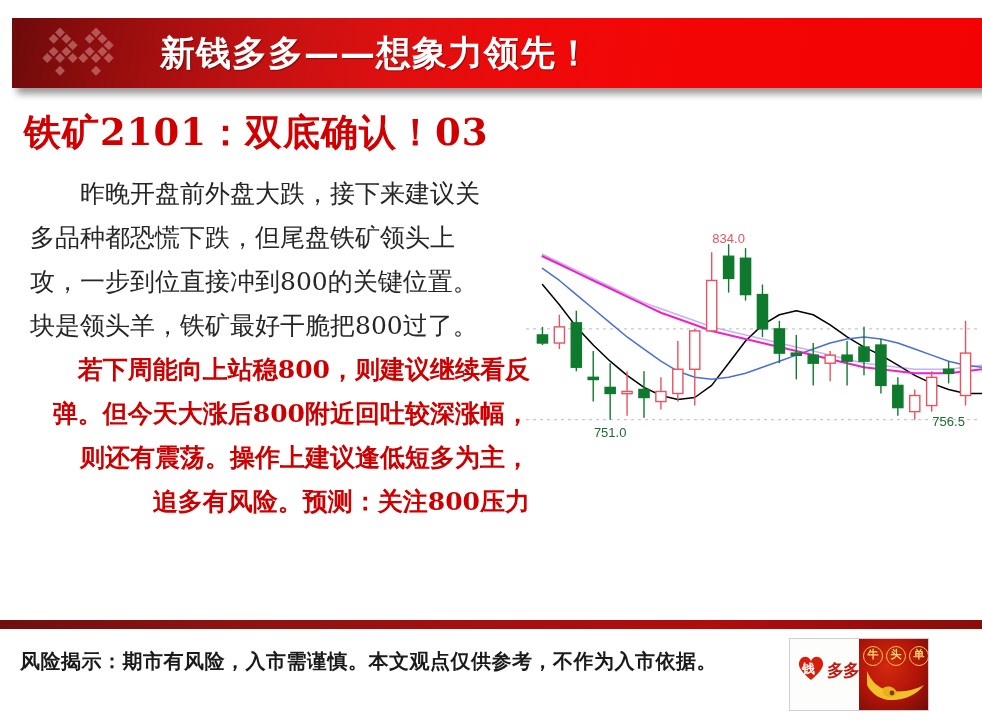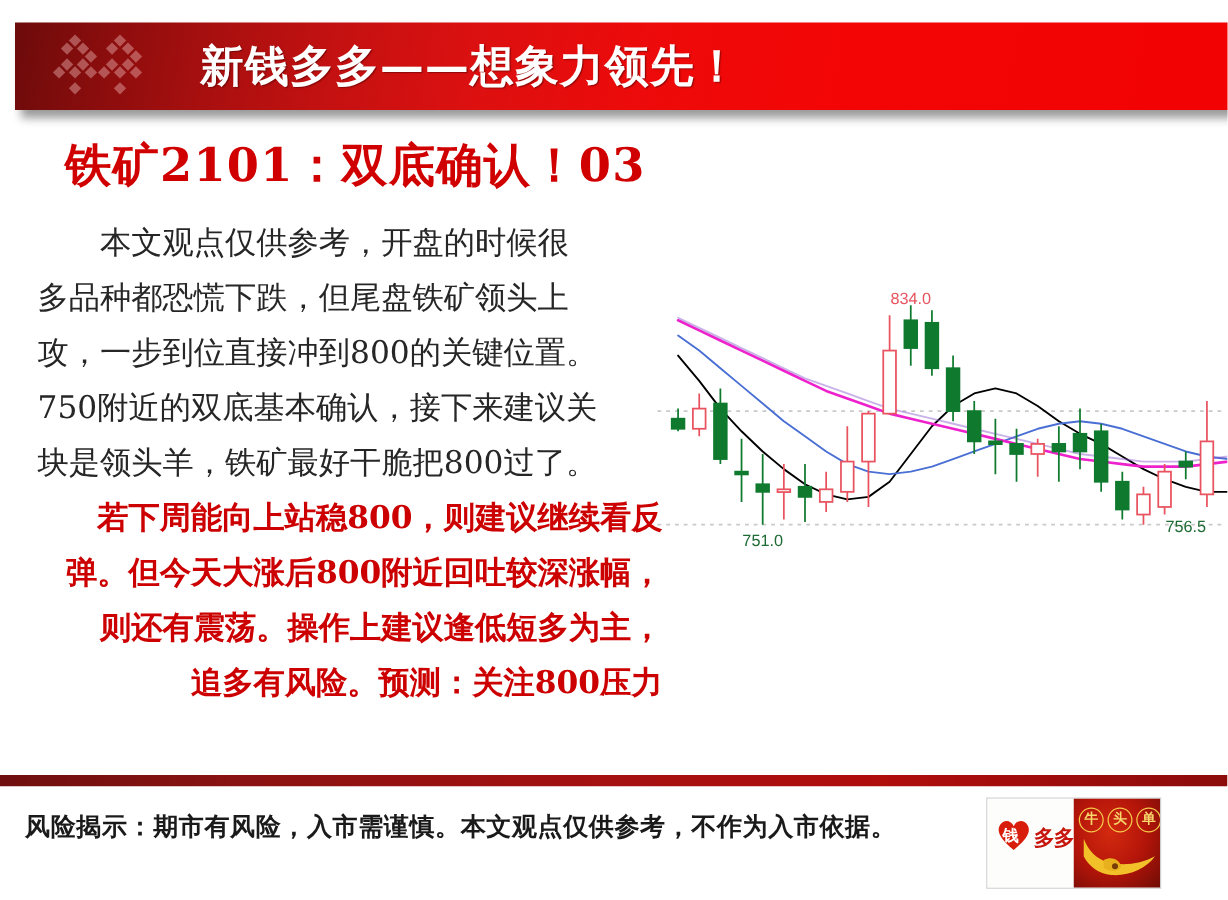--- a/index.html
+++ b/index.html
@@ -53,21 +53,21 @@
     font-weight: bold;
     letter-spacing: 1px;
     font-family: "DejaVu Serif", "Liberation Serif", serif;
     white-space: nowrap;
     text-shadow: 1px 1px 1px rgba(80,0,0,0.55);
   }
 
   
   #article-title {
     position: absolute;
-    left: 52px;
+    left: 24px;
     top: 108px;
     color: #d10000;
     font-size: 37px;
     font-weight: bold;
     letter-spacing: 1px;
     white-space: nowrap;
     font-family: "DejaVu Serif", "Liberation Serif", serif;
   }
 
   
@@ -236,24 +236,23 @@
           <rect x="62" y="11" width="7" height="7"></rect>
       </g>
     </g>
   </svg>
   <div id="header-title">新钱多多——想象力领先！</div>
 </div>
 
 <div id="article-title">铁矿2101：双底确认！03</div>
 
 <div id="article-body">
-    <div class="body-line indent">本文观点仅供参考，开盘的时候很</div>
+    <div class="body-line indent">昨晚开盘前外盘大跌，接下来建议关</div>
     <div class="body-line">多品种都恐慌下跌，但尾盘铁矿领头上</div>
     <div class="body-line">攻，一步到位直接冲到800的关键位置。</div>
-    <div class="body-line">750附近的双底基本确认，接下来建议关</div>
     <div class="body-line">块是领头羊，铁矿最好干脆把800过了。</div>
     <div class="body-line highlight">若下周能向上站稳800，则建议继续看反</div>
     <div class="body-line highlight">弹。但今天大涨后800附近回吐较深涨幅，</div>
     <div class="body-line highlight">则还有震荡。操作上建议逢低短多为主，</div>
     <div class="body-line highlight">追多有风险。预测：关注800压力</div>
   </div>
 
 <div id="chart-panel">
   <svg id="chart-svg" width="462" height="278" viewBox="0 0 462 278" xmlns="http://www.w3.org/2000/svg">
     <g id="chart-grid">

